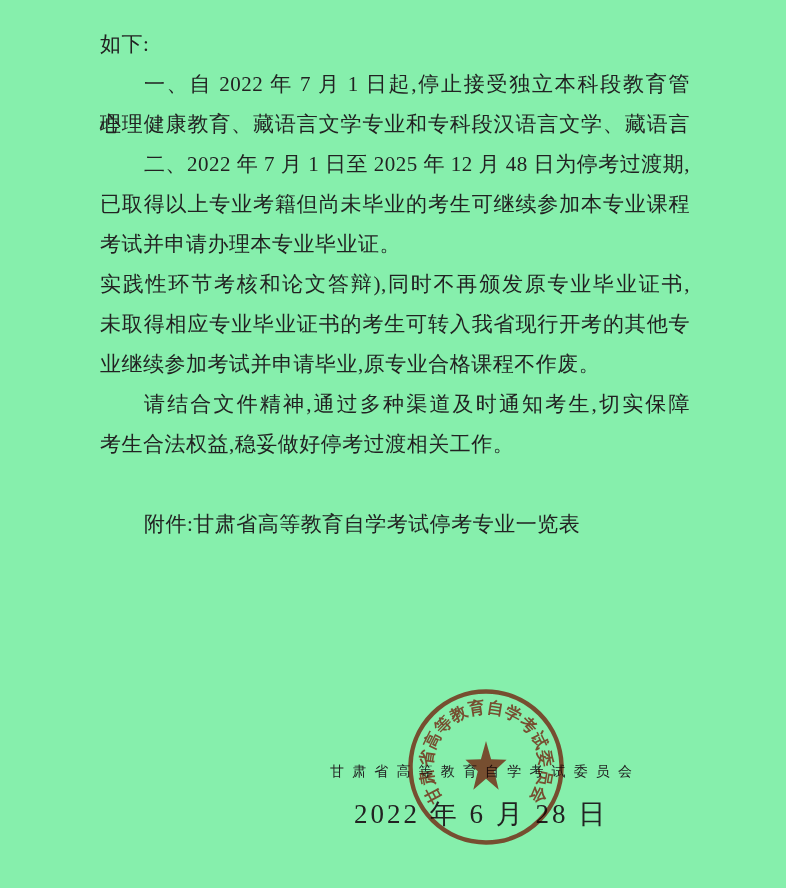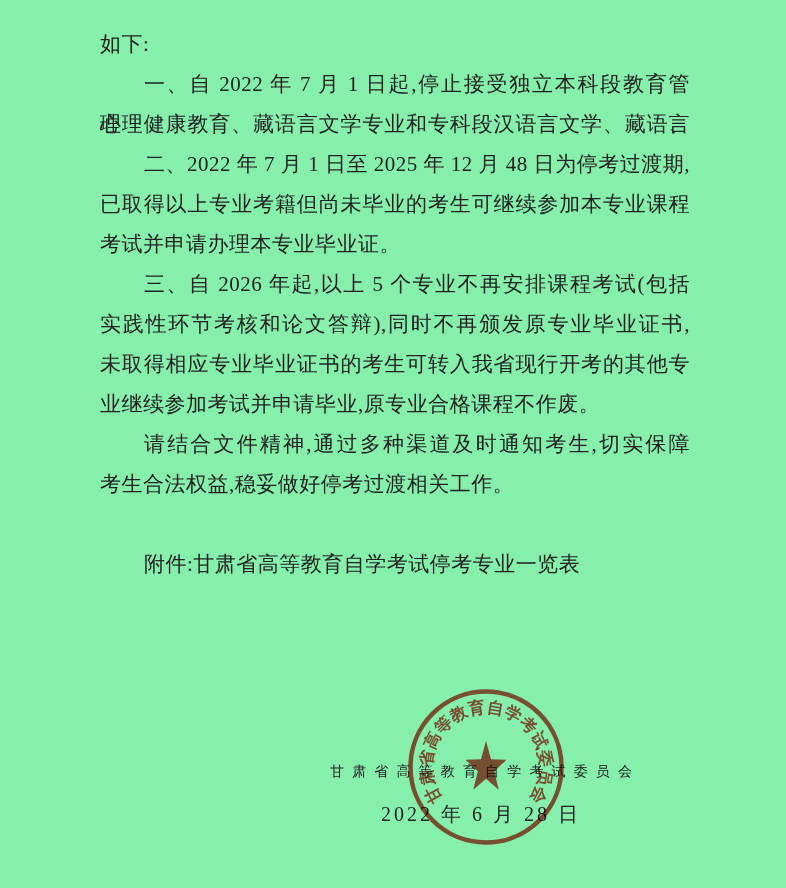--- a/index.html
+++ b/index.html
@@ -34,21 +34,21 @@
     width: 302px;
   }
   .signature {
     font-size: 14px;
     line-height: 45px;
     height: 45px;
     text-align: justify;
     text-align-last: justify;
   }
   .date {
-    font-size: 20px;
+    font-size: 27px;
     line-height: 40px;
     height: 40px;
     text-align: center;
     letter-spacing: 3px;
   }
   .seal {
     position: absolute;
     left: 401px;
     top: 682px;
     width: 170px;
@@ -68,21 +68,20 @@
 
 <div class="page">
 
   <div class="body-text">
     <div class="ln">如下:</div>
     <div class="ln ind j">一、自 2022 年 7 月 1 日起,停止接受独立本科段教育管理、</div>
     <div class="ln j">心理健康教育、藏语言文学专业和专科段汉语言文学、藏语言</div>
     <div class="ln ind j">二、2022 年 7 月 1 日至 2025 年 12 月 48 日为停考过渡期,</div>
     <div class="ln j">已取得以上专业考籍但尚未毕业的考生可继续参加本专业课程</div>
     <div class="ln">考试并申请办理本专业毕业证。</div>
-    <div class="ln ind j">三、自 2026 年起,以上 5 个专业不再安排课程考试(包括</div>
     <div class="ln j">实践性环节考核和论文答辩),同时不再颁发原专业毕业证书,</div>
     <div class="ln j">未取得相应专业毕业证书的考生可转入我省现行开考的其他专</div>
     <div class="ln">业继续参加考试并申请毕业,原专业合格课程不作废。</div>
     <div class="ln ind j">请结合文件精神,通过多种渠道及时通知考生,切实保障</div>
     <div class="ln">考生合法权益,稳妥做好停考过渡相关工作。</div>
     <div class="ln"></div>
     <div class="ln ind">附件:甘肃省高等教育自学考试停考专业一览表</div>
   </div>
 
   <div class="sign-block">

